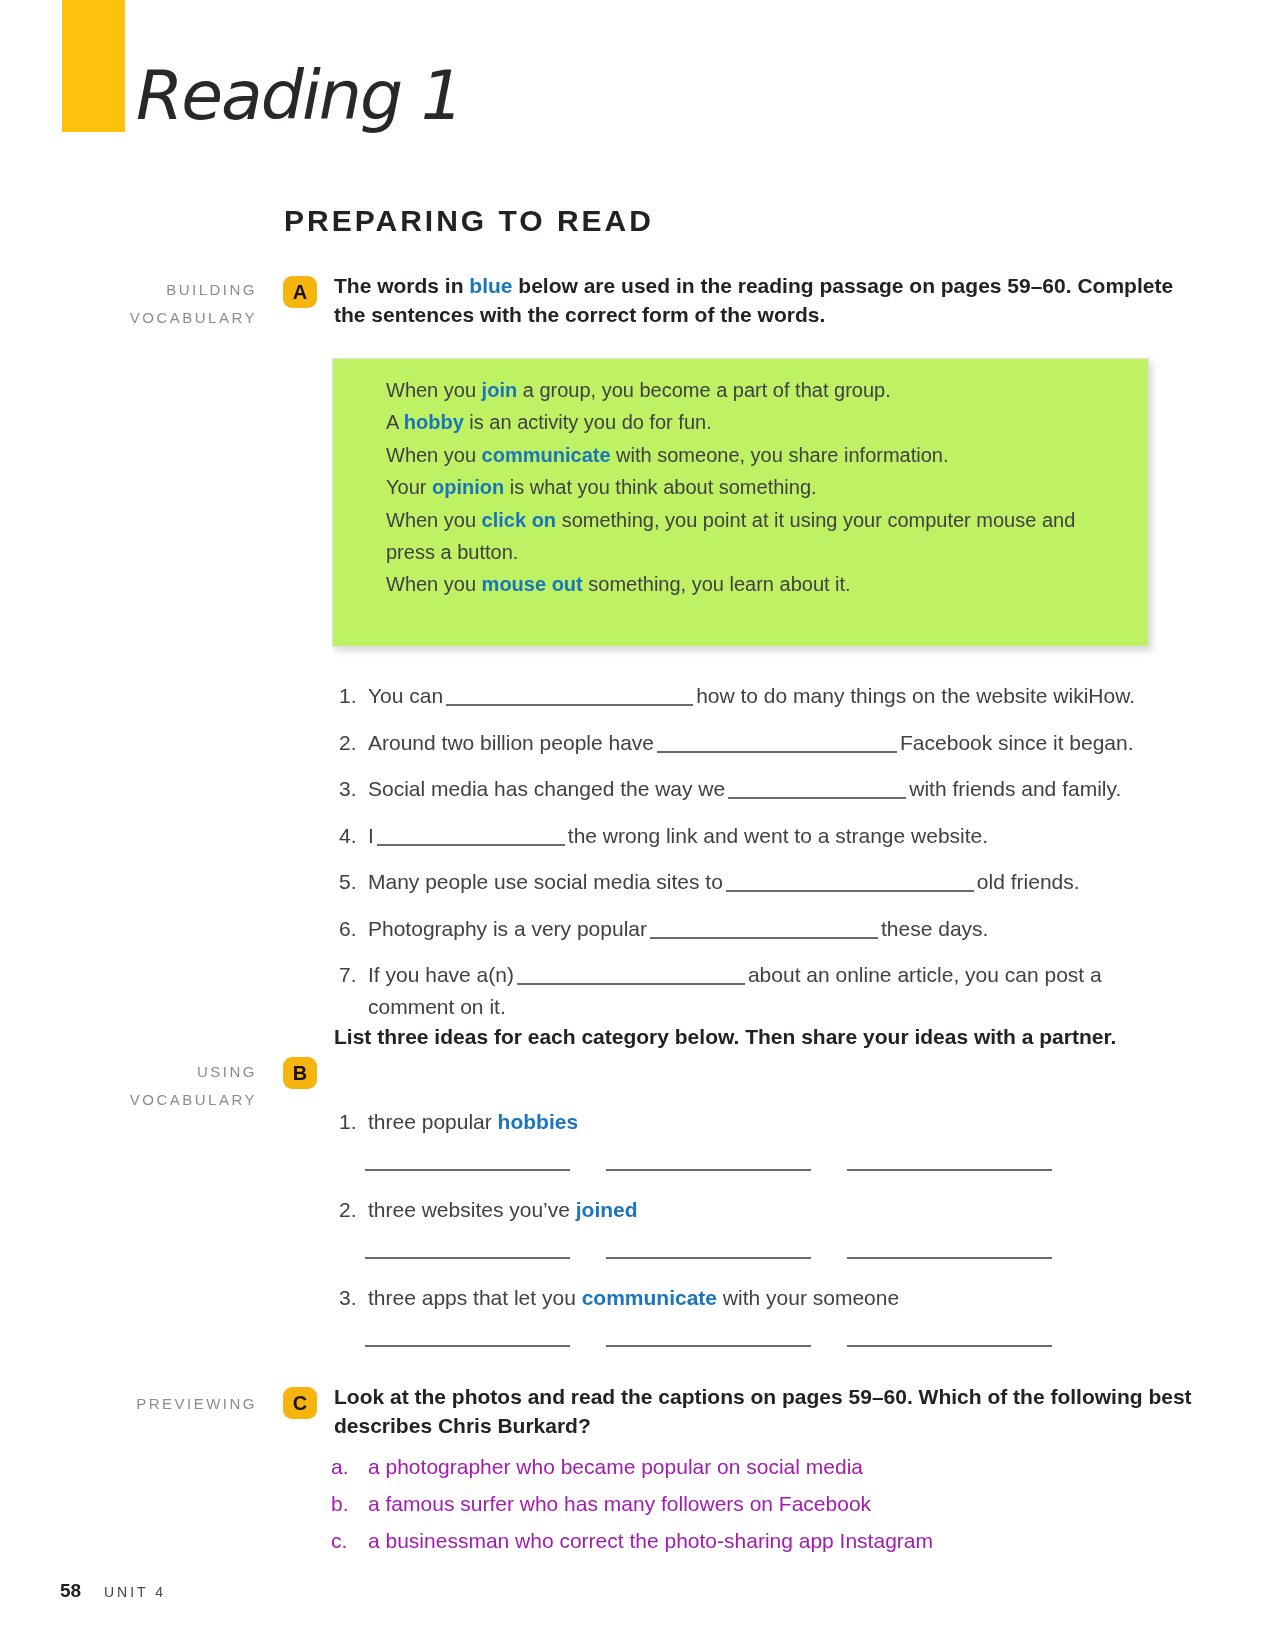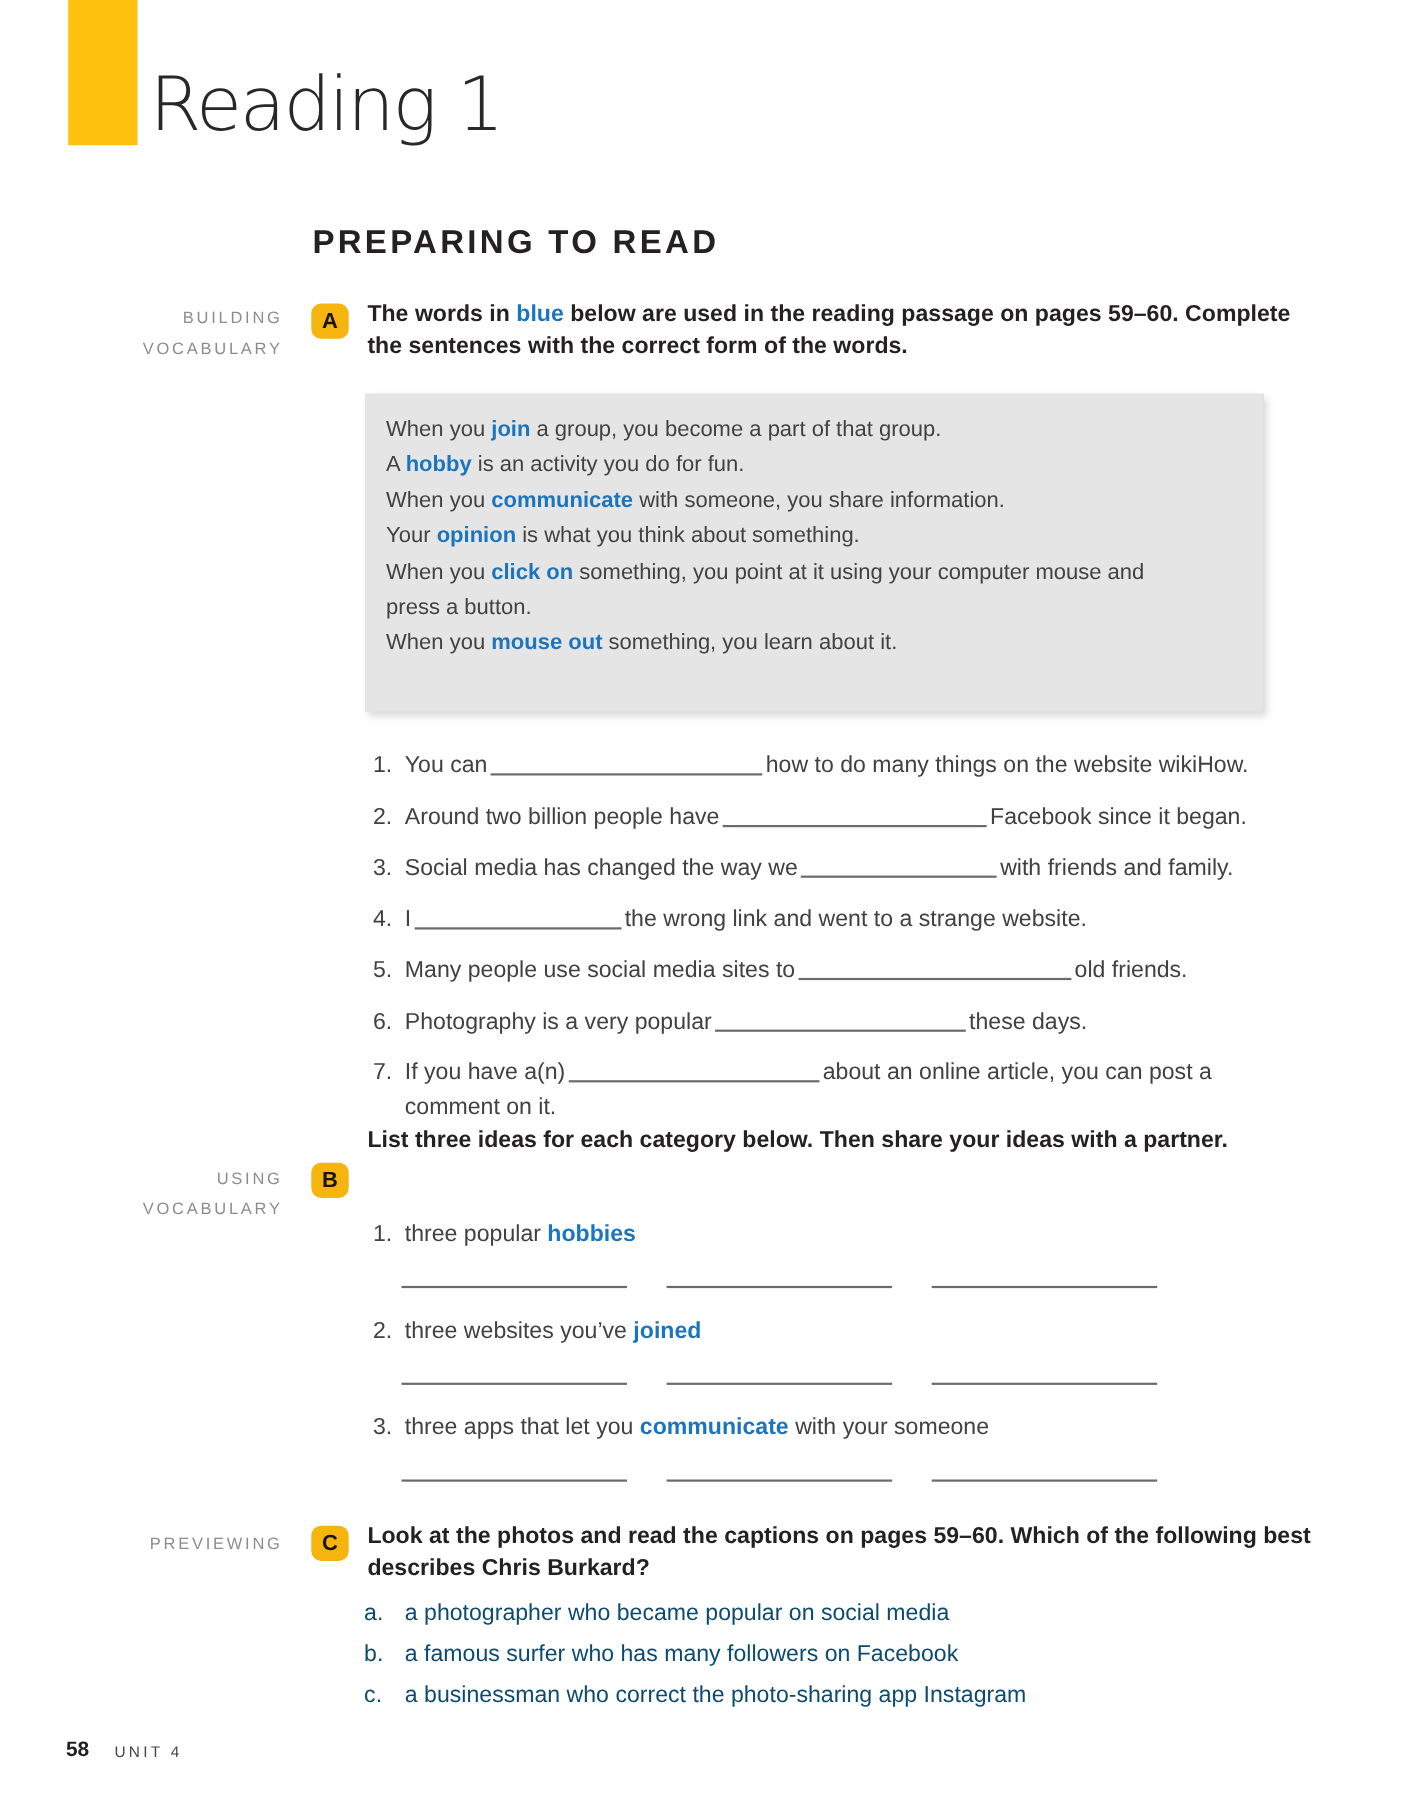--- a/index.html
+++ b/index.html
@@ -4,21 +4,21 @@
 <style>
   html,body{margin:0;padding:0;background:#ffffff;}
   .page{
     position:relative;width:1274px;height:1652px;background:#ffffff;overflow:hidden;
     font-family:"Liberation Sans", sans-serif;color:#414042;
   }
   .accent-bar{position:absolute;left:62px;top:0;width:63px;height:132px;background:#FEC10E;}
   .title{
     position:absolute;left:136px;top:62px;margin:0;
     font-family:"DejaVu Sans", sans-serif;font-weight:200;font-size:68px;line-height:1;
-    letter-spacing:-2px;color:#2A2728;
+    letter-spacing:-2px;color:#2A2728;font-style:italic;
   }
   .prep-heading{
     position:absolute;left:284px;top:204px;margin:0;
     font-size:30px;font-weight:700;letter-spacing:3px;color:#252122;
   }
   .side-label{
     position:absolute;left:57px;width:200px;text-align:right;
     font-size:15px;letter-spacing:2.5px;color:#8A8C8F;line-height:28px;white-space:nowrap;
   }
   .badge{
@@ -26,39 +26,39 @@
     background:#F6B40E;color:#181412;font-weight:700;font-size:20px;
     display:flex;align-items:center;justify-content:center;
   }
   .instruction{
     position:absolute;left:334px;font-size:21px;font-weight:700;color:#252122;
     line-height:28.5px;white-space:nowrap;
   }
   .blue{color:#1B75BC;font-weight:700;}
   .vocab-box{
     position:absolute;left:332px;top:358px;width:817px;height:289px;box-sizing:border-box;
-    background:#e5e5e5;border:1px solid #E0E1E2;box-shadow:3px 4px 7px rgba(0,0,0,0.16);
-    padding:15px 12px 0 18px;
+    background:#bef264;border:1px solid #E0E1E2;box-shadow:3px 4px 7px rgba(0,0,0,0.16);
+    padding:15px 12px 0 53px;
   }
   .def-line{font-size:20px;line-height:32.4px;color:#414042;white-space:nowrap;}
   .a-item{position:absolute;left:339px;font-size:21px;color:#414042;white-space:nowrap;}
   .num{display:inline-block;width:29px;color:#414042;}
   .blank{
     display:inline-block;height:15px;border-bottom:2px solid #6A6B6E;
     transform:translateY(3px);margin:0 3px;
   }
   .a-item-line2{position:absolute;left:368px;font-size:21px;color:#414042;white-space:nowrap;}
   .b-label{position:absolute;left:339px;font-size:21px;color:#414042;white-space:nowrap;}
   .b-blank-row{position:absolute;left:365px;white-space:nowrap;}
   .b-blank{
     display:inline-block;width:205px;height:22px;border-bottom:2px solid #6A6B6E;
     margin-right:36px;
   }
   .b-blank:last-child{margin-right:0;}
-  .option-row{position:absolute;left:331px;font-size:21px;color:#0c4a6e;white-space:nowrap;}
+  .option-row{position:absolute;left:331px;font-size:21px;color:#a21caf;white-space:nowrap;}
   .opt-letter{display:inline-block;width:37px;}
   .footer-pagenum{position:absolute;left:60px;top:1580px;font-size:19px;font-weight:700;color:#231F20;}
   .footer-unit{position:absolute;left:104px;top:1584px;font-size:14px;letter-spacing:3px;color:#454547;}
 </style>
 </head>
 <body>
 
 <div class="page">
 
   <div class="accent-bar"></div>

